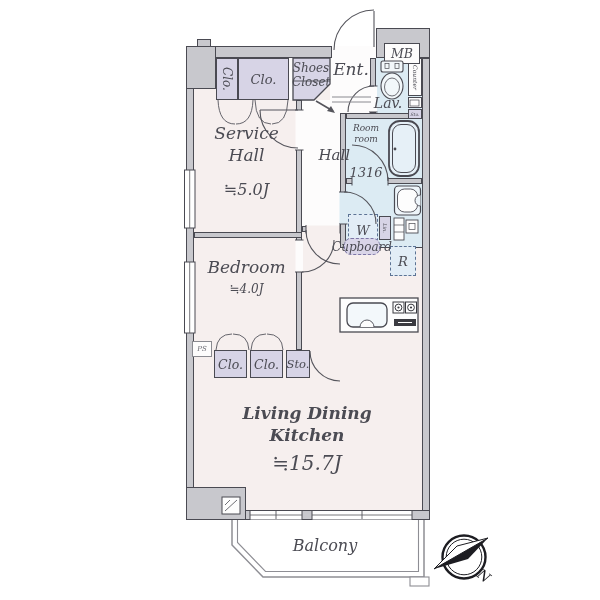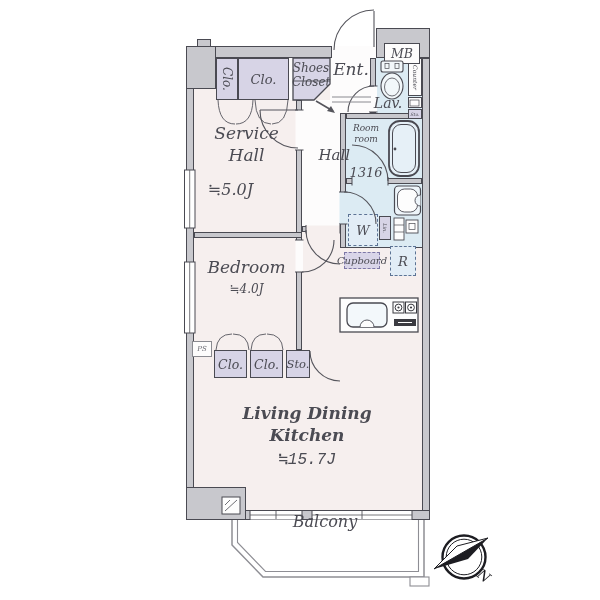--- a/index.html
+++ b/index.html
@@ -52,21 +52,21 @@
 
   <div class="box dashedblue" style="left:348px;top:214px;width:30px;height:32px;font-size:13px;z-index:4;">
     <span>W</span>
   </div>
   <div class="box purple" style="left:379px;top:216px;width:12px;height:24px;z-index:4;">
     <span class="vtext" style="font-size:5px;">Lin.</span>
   </div>
   <div class="box dashedblue" style="left:390px;top:246px;width:26px;height:30px;font-size:13px;z-index:4;">
     <span>R</span>
   </div>
-  <div class="box dashedpurple" style="left:344px;top:252px;width:36px;height:17px;font-size:10px;z-index:4;">
+  <div class="box dashedpurple" style="left:344px;top:238px;width:36px;height:17px;font-size:12px;z-index:4;border-radius:7px;">
     <span>Cupboard</span>
   </div>
 
   <div class="box" style="left:408px;top:58px;width:14px;height:38px;background:#fdfcfc;border:1px solid #4a4a52;z-index:4;">
     <span class="vtext" style="font-size:6px;">Counter</span>
   </div>
   <div class="box" style="left:408px;top:97px;width:14px;height:11px;background:#fdfcfc;border:1px solid #4a4a52;z-index:4;"></div>
   <div class="box purple" style="left:408px;top:109px;width:14px;height:10px;font-size:4.5px;z-index:4;">
     <span>Sto.</span>
   </div>
@@ -226,26 +226,26 @@
     <g>
       <circle cx="464" cy="557" r="21.5" fill="#ffffff" stroke="#1d1d22" stroke-width="2.4"></circle>
       <circle cx="464" cy="557" r="17.8" fill="none" stroke="#1d1d22" stroke-width="1"></circle>
       <polygon points="434,569 488,538 457,546" fill="#ffffff" stroke="#1d1d22" stroke-width="1"></polygon>
       <polygon points="434,569 488,538 468,559" fill="#1d1d22"></polygon>
       <text x="480" y="578" font-size="14" font-style="italic" fill="#1d1d22" font-family="DejaVu Serif, Liberation Serif, serif" transform="rotate(38 481 571)">N</text>
     </g>
   </svg>
 
   <div class="lbl" style="left:199px;top:122px;width:95px;font-size:17px;">Service Hall</div>
-  <div class="lbl" style="left:183px;top:180px;width:95px;font-size:16px;">≒5.0J</div>
+  <div class="lbl" style="left:199px;top:180px;width:95px;font-size:16px;">≒5.0J</div>
   <div class="lbl" style="left:298px;top:146px;width:52px;font-size:15px;text-align:right;">Hall</div>
   <div class="lbl" style="left:328px;top:58px;width:46px;font-size:17px;">Ent.</div>
   <div class="lbl onTop" style="left:368px;top:94px;width:40px;font-size:14px;">Lav.</div>
   <div class="lbl" style="left:347px;top:123px;width:38px;font-size:9px;line-height:1.2;">Room room</div>
   <div class="lbl" style="left:347px;top:146px;width:38px;font-size:13px;margin-top:19px;">1316</div>
   <div class="lbl" style="left:199px;top:256px;width:95px;font-size:17px;">Bedroom</div>
   <div class="lbl" style="left:199px;top:282px;width:95px;font-size:12px;">≒4.0J</div>
   <div class="lbl" style="left:232px;top:402px;width:150px;font-size:17px;font-weight:bold;">Living Dining Kitchen</div>
-  <div class="lbl" style="left:232px;top:450px;width:150px;font-size:16px;font-family:Liberation Mono, monospace;">≒15.7J</div>
-  <div class="lbl" style="left:265px;top:512px;width:120px;font-size:16px;">Balcony</div>
+  <div class="lbl" style="left:232px;top:450px;width:150px;font-size:20px;">≒15.7J</div>
+  <div class="lbl" style="left:265px;top:536px;width:120px;font-size:16px;">Balcony</div>
   <div class="lbl onTop" style="left:292px;top:61px;width:38px;font-size:12px;line-height:1.2;">Shoes Closet</div>
 
 </div>
 
 </body></html>

